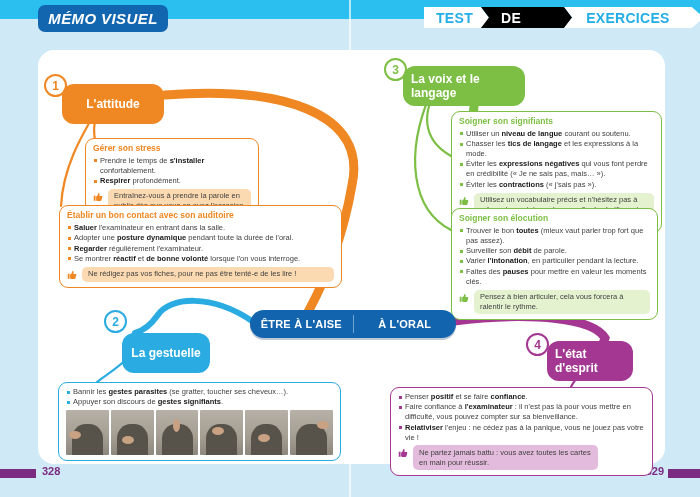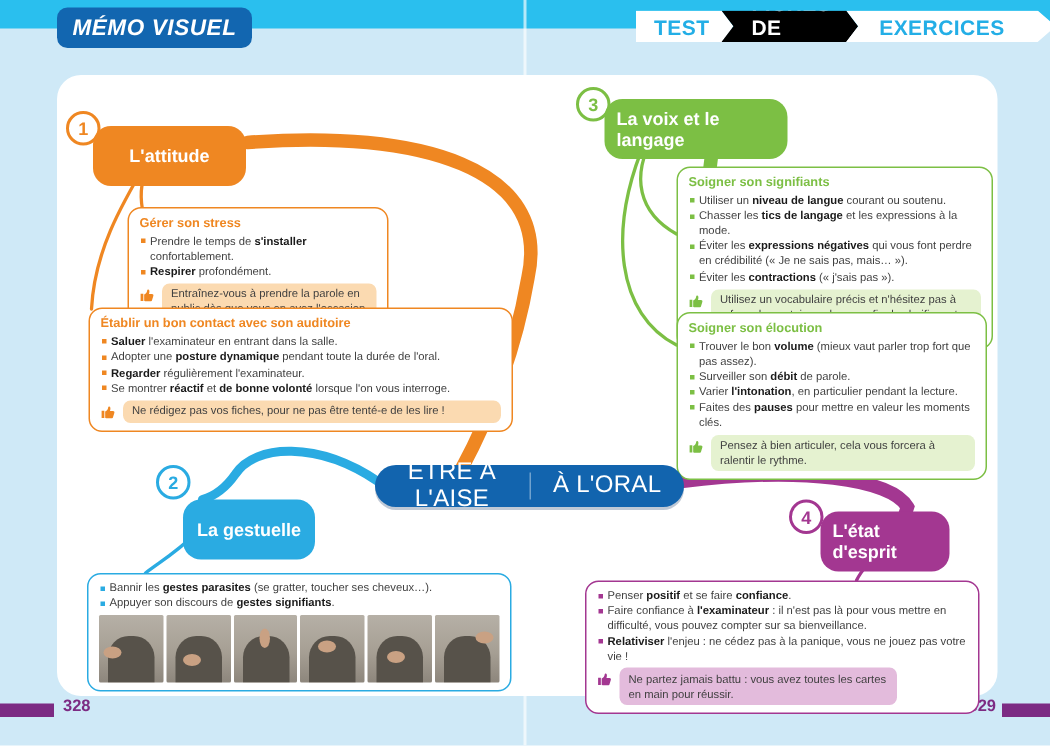--- a/index.html
+++ b/index.html
@@ -39,21 +39,21 @@
   .box .title{color:var(--c);font-weight:bold;font-size:8.5px;margin:0 0 1.5px}
   .box ul{margin:0;padding:0;list-style:none}
   .box li{position:relative;padding-left:7px;margin-bottom:.5px}
   .box li::before{content:"";position:absolute;left:1px;top:3.5px;width:3px;height:3px;background:var(--c)}
   .box b{color:#1a1a1a}
   .tip{display:flex;align-items:flex-start;gap:4px;margin-top:3px}
   .thumb{width:11px;height:11px;color:var(--c);flex:0 0 auto;margin-top:2px}
   .bubble{background:var(--tip);border-radius:5px;padding:2.5px 6px;flex:1}
 
   .node{position:absolute;left:250px;top:310px;width:206px;height:28px;background:#1264ae;border-radius:14px;
-      z-index:4;display:flex;align-items:center;color:#fff;font-weight:normal;font-size:16px;letter-spacing:.2px;
+      z-index:4;display:flex;align-items:center;color:#fff;font-weight:bold;font-size:11px;letter-spacing:.2px;
       box-shadow:0 2px 0 rgba(0,40,90,.25)}
   .node .cell{flex:1;text-align:center}
   .node .vdiv{width:1px;height:18px;background:rgba(255,255,255,.4)}
 
   .photos{display:flex;gap:2px;margin-top:3px}
   .photo{flex:1;height:45px;position:relative;overflow:hidden;border-radius:1px;
       background:linear-gradient(180deg,#b6b0a6 0%,#a69f94 55%,#8d867c 100%)}
   .photo::before{content:"";position:absolute;left:14%;right:14%;top:30%;bottom:0;background:#57524a;border-radius:45% 45% 0 0}
   .photo::after{content:"";position:absolute;width:12px;height:8px;background:#c9a183;border-radius:50%}
   .photo:nth-child(1)::after{left:3px;top:21px}
@@ -143,21 +143,21 @@
     <svg class="thumb" viewBox="0 0 12 12">
         <path fill="currentColor" d="M0.8 5.2h2v5.4h-2z M3.4 10.4c.4.3.9.4 1.5.4h3.2c.5 0 .9-.3 1-.8l1-3.3c.2-.6-.3-1.2-1-1.2H6.9c.2-.7.4-1.6.3-2.3-.1-.6-.5-1-1-1-.3 0-.6.2-.6.5-.1 1.2-.7 2.6-2.2 3.2z"></path>
       </svg>
     <div class="bubble">Utilisez un vocabulaire précis et n'hésitez pas à reformuler certaines phrases afin de clarifier votre propos.</div>
   </div>
 </div>
 
 <div class="box green" style="left:451px;top:208px;width:207px">
   <div class="title">Soigner son élocution</div>
   <ul>
-    <li>Trouver le bon <b>volume</b> (mieux vaut parler trop fort que pas assez).</li>
+    <li>Trouver le bon <b>toutes</b> (mieux vaut parler trop fort que pas assez).</li>
     <li>Surveiller son <b>débit</b> de parole.</li>
     <li>Varier <b>l'intonation</b>, en particulier pendant la lecture.</li>
     <li>Faites des <b>pauses</b> pour mettre en valeur les moments clés.</li>
   </ul>
   <div class="tip">
     <svg class="thumb" viewBox="0 0 12 12">
         <path fill="currentColor" d="M0.8 5.2h2v5.4h-2z M3.4 10.4c.4.3.9.4 1.5.4h3.2c.5 0 .9-.3 1-.8l1-3.3c.2-.6-.3-1.2-1-1.2H6.9c.2-.7.4-1.6.3-2.3-.1-.6-.5-1-1-1-.3 0-.6.2-.6.5-.1 1.2-.7 2.6-2.2 3.2z"></path>
       </svg>
     <div class="bubble">Pensez à bien articuler, cela vous forcera à ralentir le rythme.</div>
   </div>

